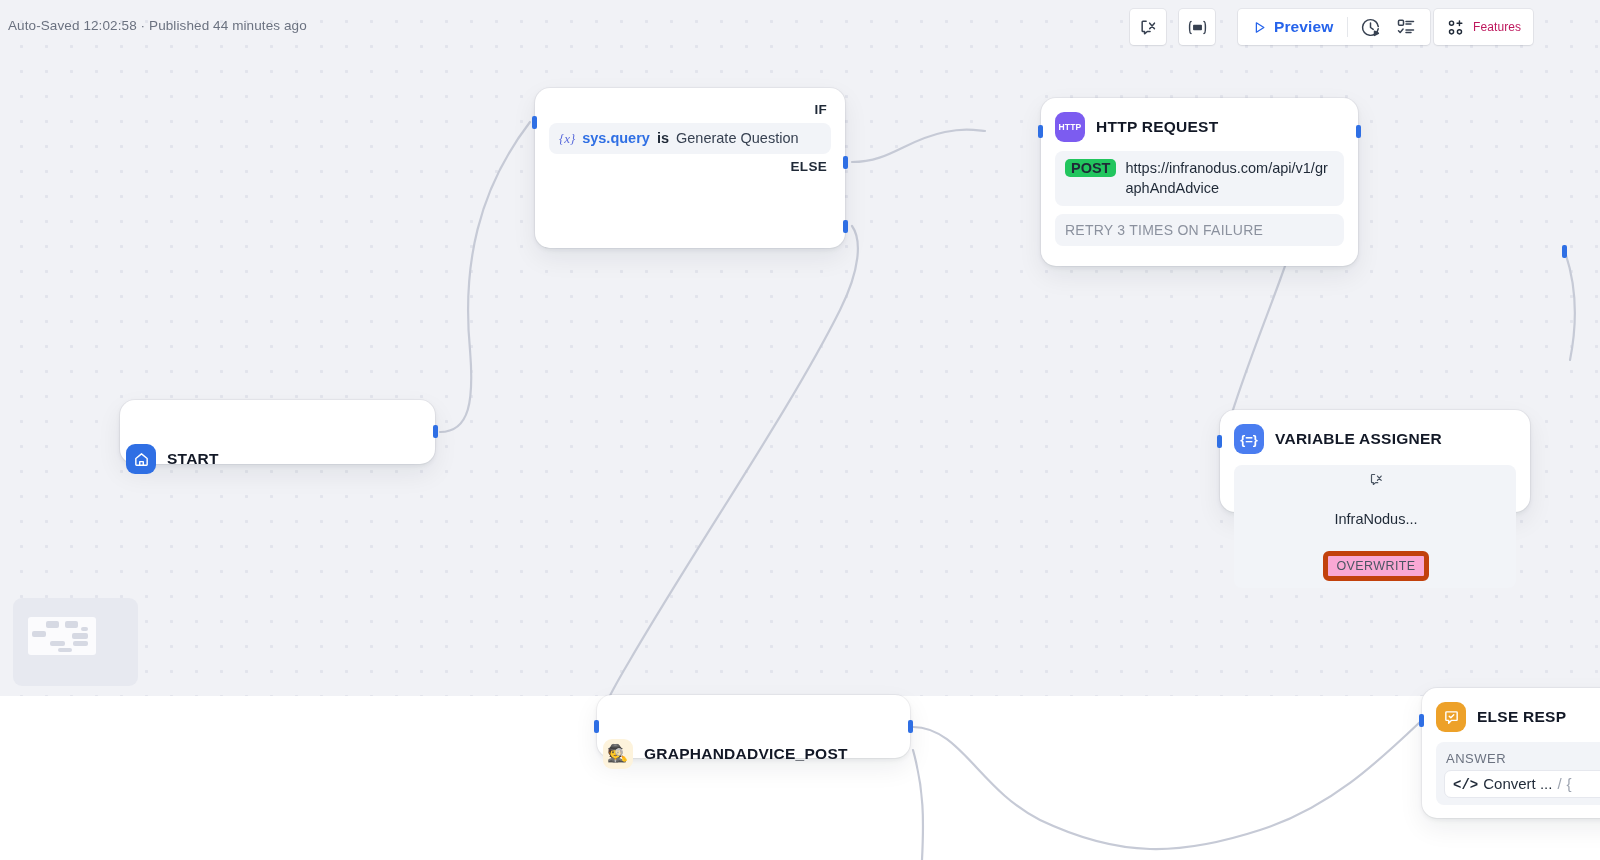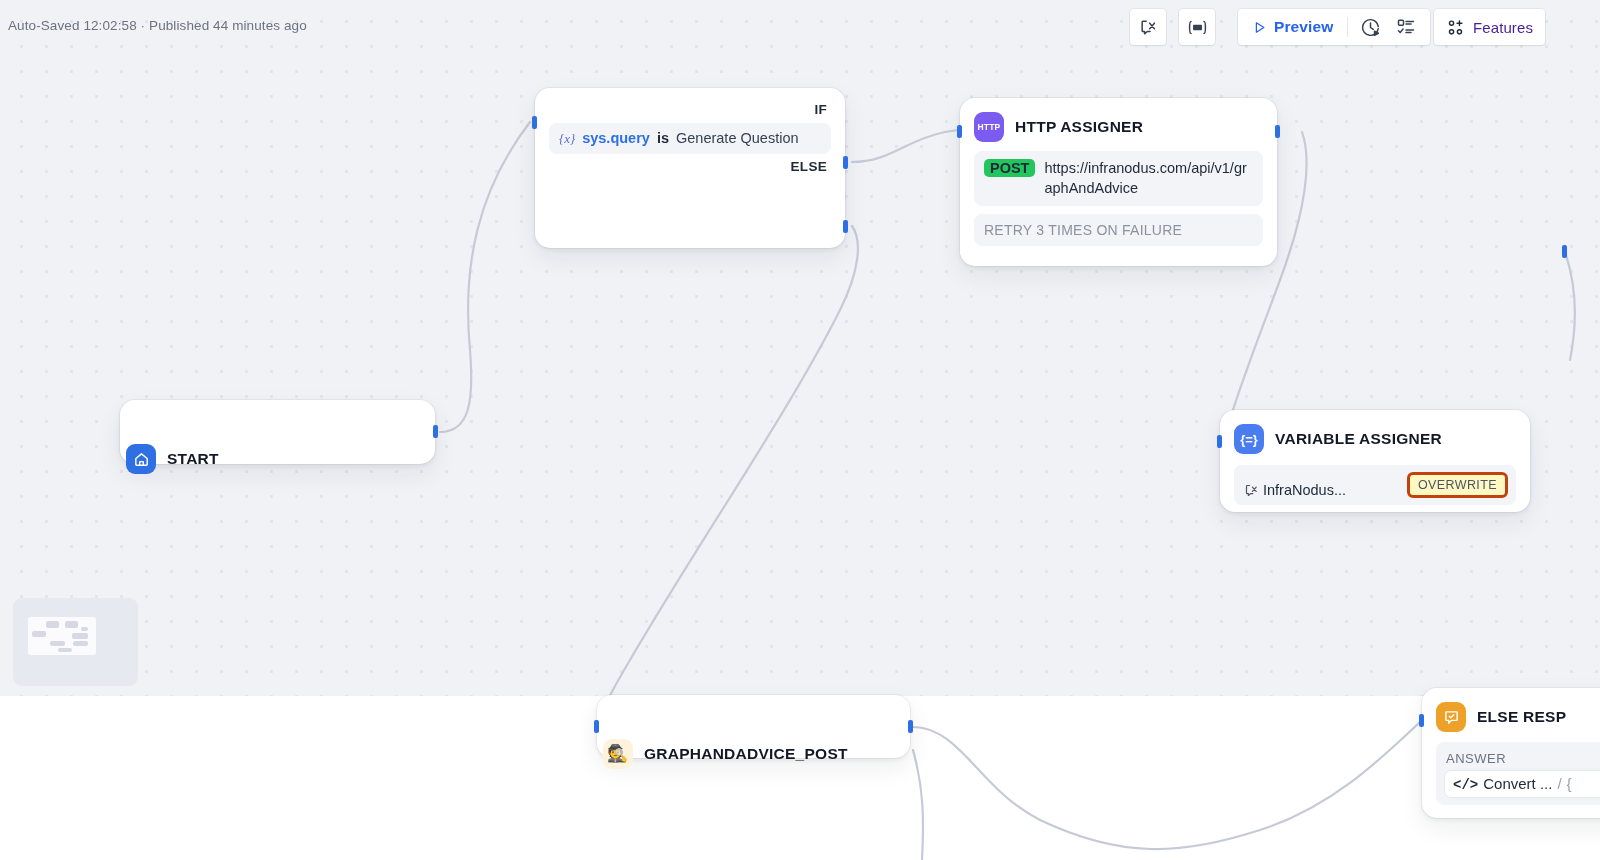--- a/index.html
+++ b/index.html
@@ -81,22 +81,22 @@
   }
 
   .tb-divider {
     width: 1px; height: 20px;
     background: #e5e7eb;
     margin: 0 4px;
   }
 
   #tb-features { left: 1434px; padding: 0 12px; gap: 8px; cursor: pointer; }
   .tb-features-label {
-    font-size: 15px;
-    color: #4c1d95;
+    font-size: 12px;
+    color: #be185d;
     letter-spacing: .1px;
   }
 
   
   .node {
     position: absolute;
     background: #ffffff;
     border-radius: 15px;
     box-shadow: 0 0 0 1px rgba(16,24,40,.045),
                 0 2px 5px rgba(16,24,40,.07),
@@ -189,28 +189,29 @@
     color: #8b919e;
     letter-spacing: .25px;
   }
 
   
   .va-row {
     background: #f2f4f8;
     border-radius: 8px;
     padding: 7px 8px 7px 10px;
     display: flex;
-    align-items: flex-end;
-    gap: 4px;
+    align-items: center;
+    gap: 24px;
+    flex-direction: column;
   }
   .va-name { font-size: 14.5px; color: #1f2937; flex: 1 1 auto; white-space: nowrap; }
   .va-badge {
-    border: 3px solid #c2410c;
+    border: 5px solid #c2410c;
     border-radius: 6px;
-    background: #fef9c3;
+    background: #f9a8d4;
     font-size: 12.5px;
     color: #4b5563;
     letter-spacing: .4px;
     padding: 3px 8px;
     white-space: nowrap;
   }
 
   
   .fr-label {
     font-size: 13px;
@@ -391,26 +392,26 @@
         <span class="cond-op">is</span>
         <span class="cond-val">Generate Question</span>
       </div>
       <div class="cond-label">ELSE</div>
     </div>
     <div class="handle" style="left:-3px; top:28px;"></div>
     <div class="handle" style="left:308px; top:68px;"></div>
     <div class="handle" style="left:308px; top:132px;"></div>
   </div>
 
-  <div class="node" style="left:960px; top:98px; width:317px; height:168px;">
+  <div class="node" style="left:1041px; top:98px; width:317px; height:168px;">
     <div class="node-head">
       <div class="node-icon" style="background:#7c5cf0; color:#fff; font-size:8.5px; font-weight:700; letter-spacing:.2px;">
         <span>HTTP</span>
       </div>
-      <div class="node-title">HTTP ASSIGNER</div>
+      <div class="node-title">HTTP REQUEST</div>
     </div>
     <div class="node-body">
       <div class="http-row">
         <span class="http-method">POST</span>
         <span class="http-url">https://infranodus.com/api/v1/graphAndAdvice</span>
       </div>
       <div class="http-retry">RETRY 3 TIMES ON FAILURE</div>
     </div>
     <div class="handle" style="left:-3px; top:27px;"></div>
     <div class="handle" style="left:315px; top:27px;"></div>

